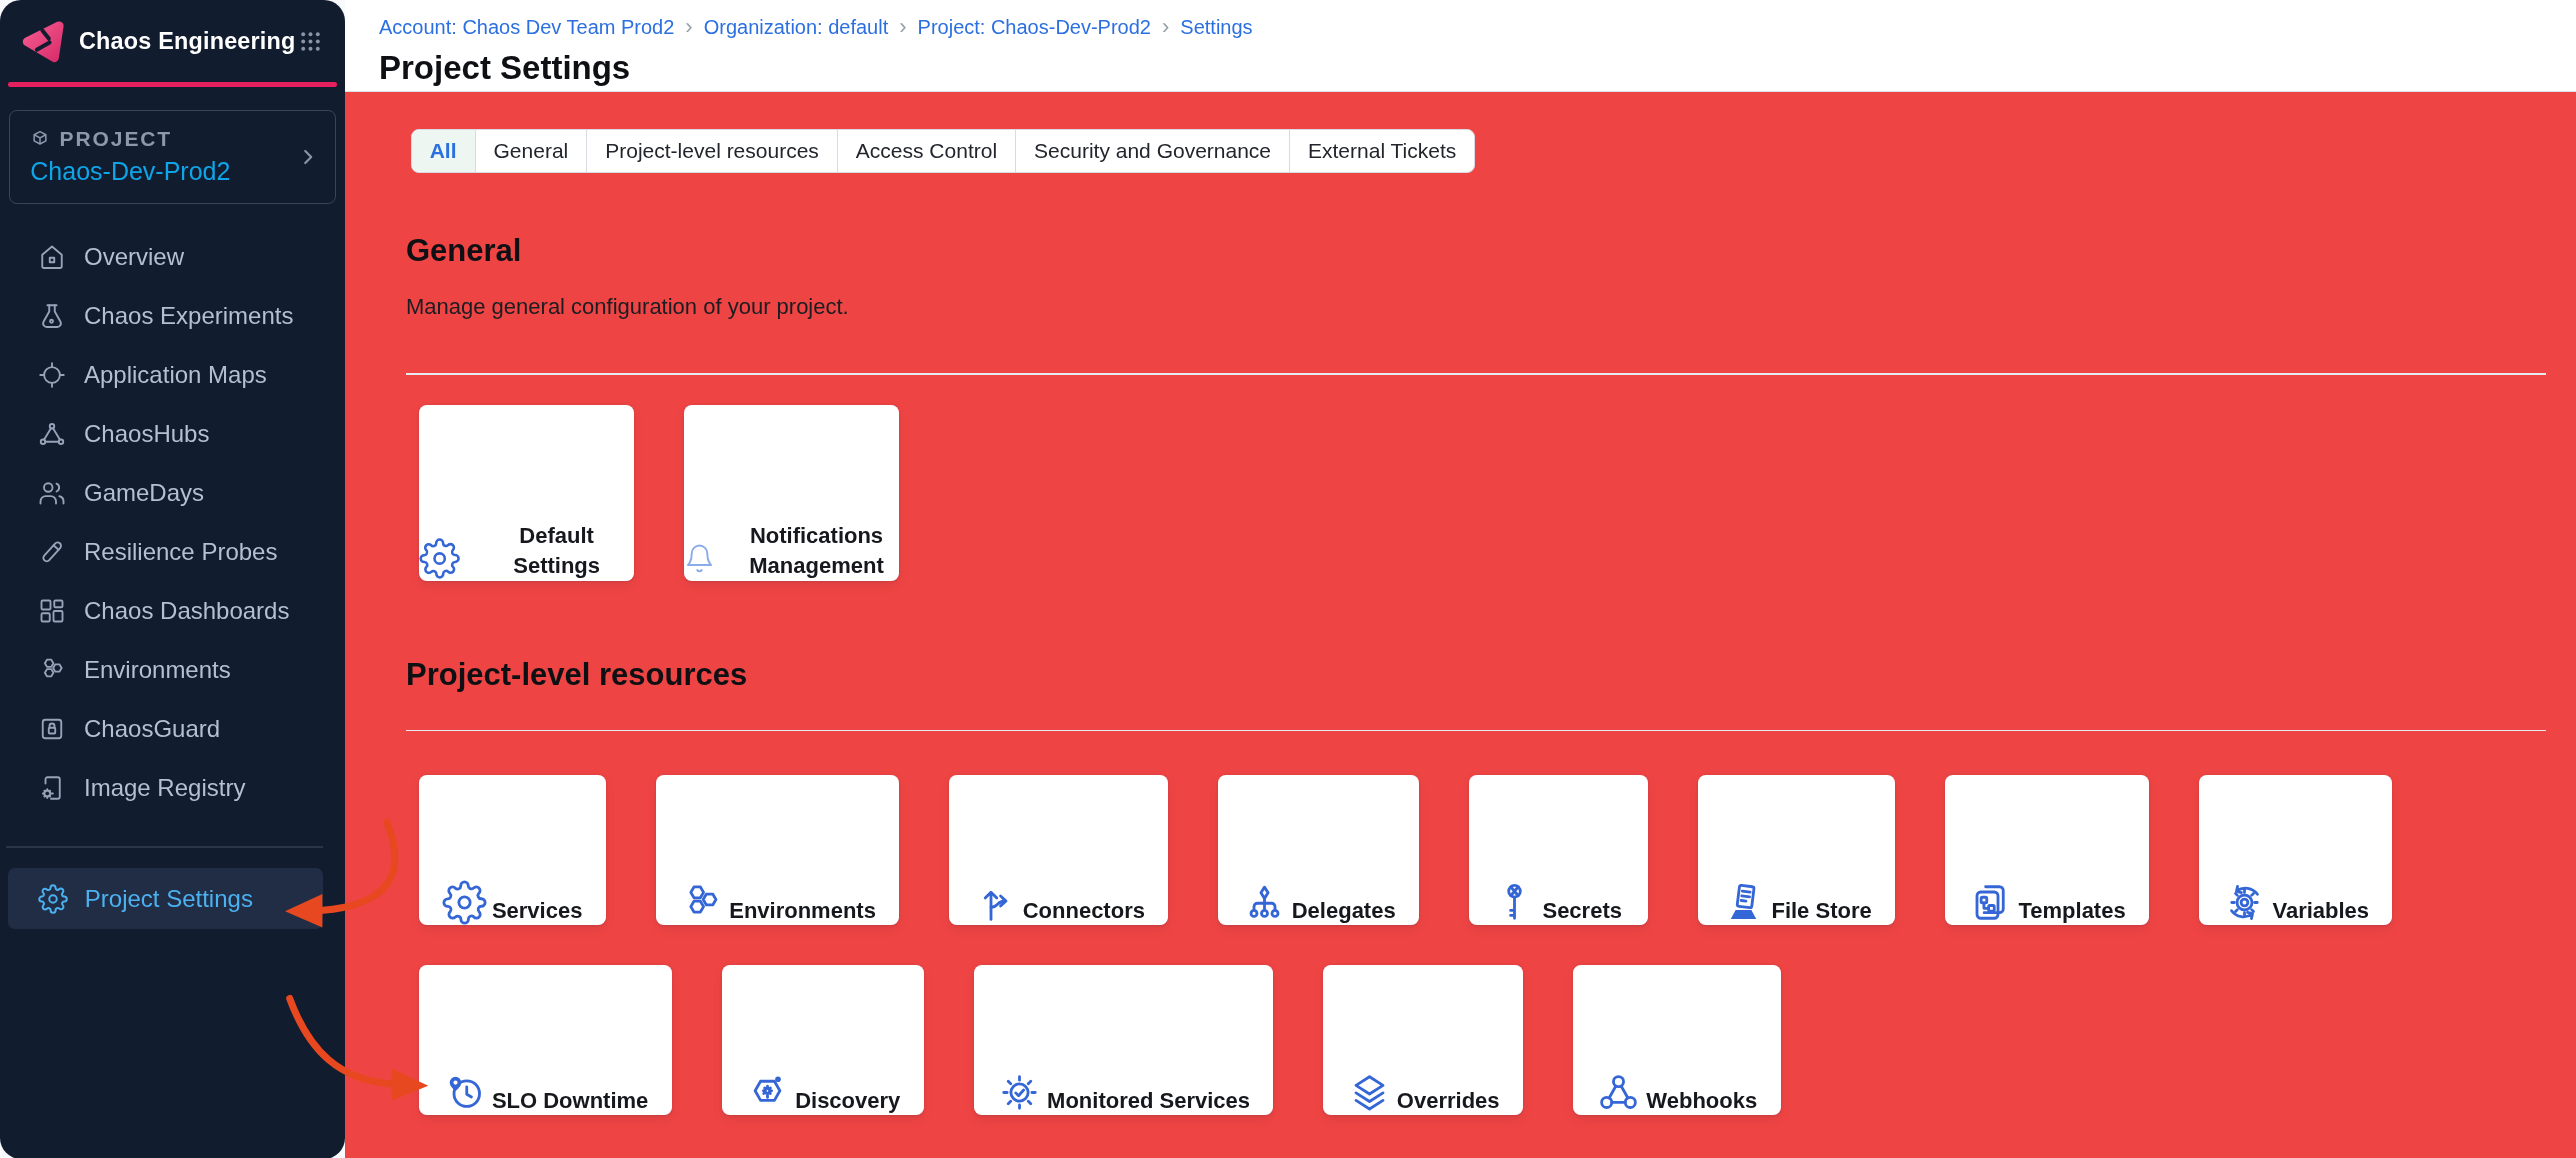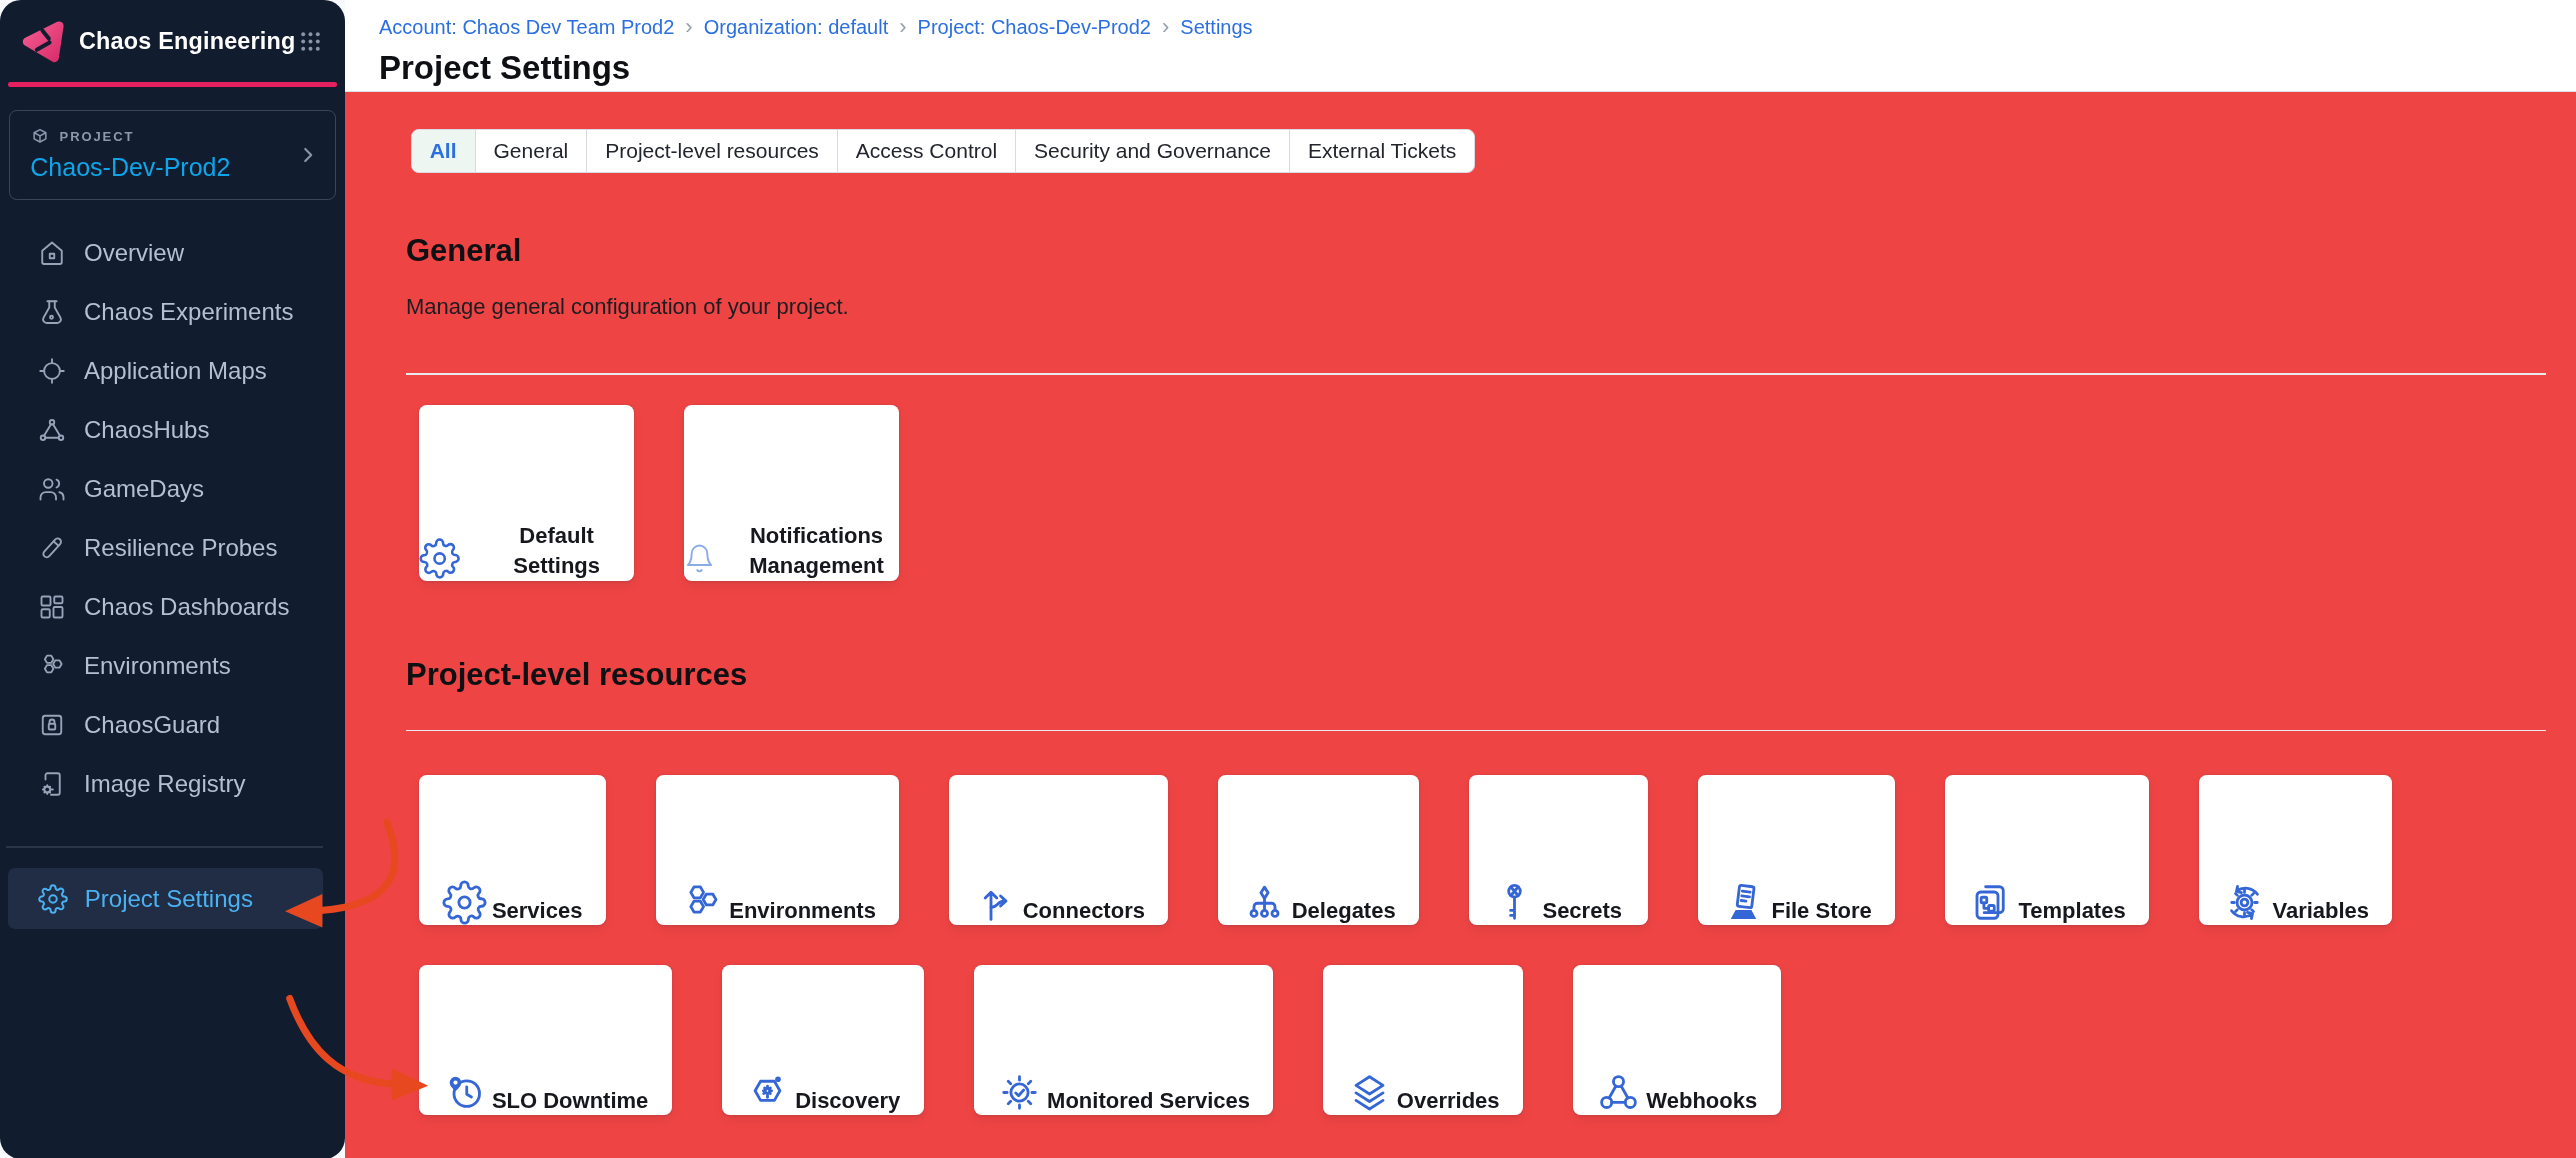--- a/index.html
+++ b/index.html
@@ -12,21 +12,21 @@
   .brand{display:flex;align-items:center;padding:17px 22px 0 20px;}
   .brand .logo{width:48px;height:48px;flex:0 0 48px;}
   .brand-title{margin-left:11px;font-size:23.4px;font-weight:700;color:#fff;letter-spacing:0.2px;}
   .grid9{margin-left:auto;width:25px;height:25px;color:#8a93a8;cursor:pointer;}
   .brand-line{height:4.7px;background:#e4205f;margin:17px 7.8px 0 7.8px;border-radius:2.3px;}
 
   .proj-box{position:relative;margin:23.4px 9.3px 0 9.3px;border:1.6px solid #3a455c;border-radius:7.8px;
     padding:15.6px 47px 17px 20px;cursor:pointer;background:transparent;}
   .proj-top{display:flex;align-items:center;gap:9.3px;color:#8f97ad;}
   .proj-top .cube{width:20px;height:20px;}
-  .proj-label{font-size:13px;font-weight:700;letter-spacing:1.9px;}
+  .proj-label{font-size:21px;font-weight:700;letter-spacing:1.9px;}
   .proj-name{margin-top:6.2px;font-size:25px;color:#0ea5e9;}
   .proj-chev{position:absolute;right:15.6px;top:50%;transform:translateY(-50%);width:22px;height:22px;color:#8a93a8;}
 
   .nav{margin-top:23.4px;}
   .nav-item{display:flex;align-items:center;height:59px;padding-left:37px;gap:17px;cursor:pointer;color:#b6bed2;font-size:24px;}
   .nav-item .ico{width:30px;height:30px;flex:0 0 30px;color:#98a2b8;}
   .nav-divider{position:absolute;top:846px;left:6.2px;right:22px;height:1.6px;background:#2c3547;}
   .nav-bottom{position:absolute;top:868px;left:7.8px;right:22px;}
   .nav-item.active{height:61px;background:#202d45;border-radius:7px;padding-left:30px;color:#4cb1f1;}
   .nav-item.active .ico{color:#4cb1f1;}

